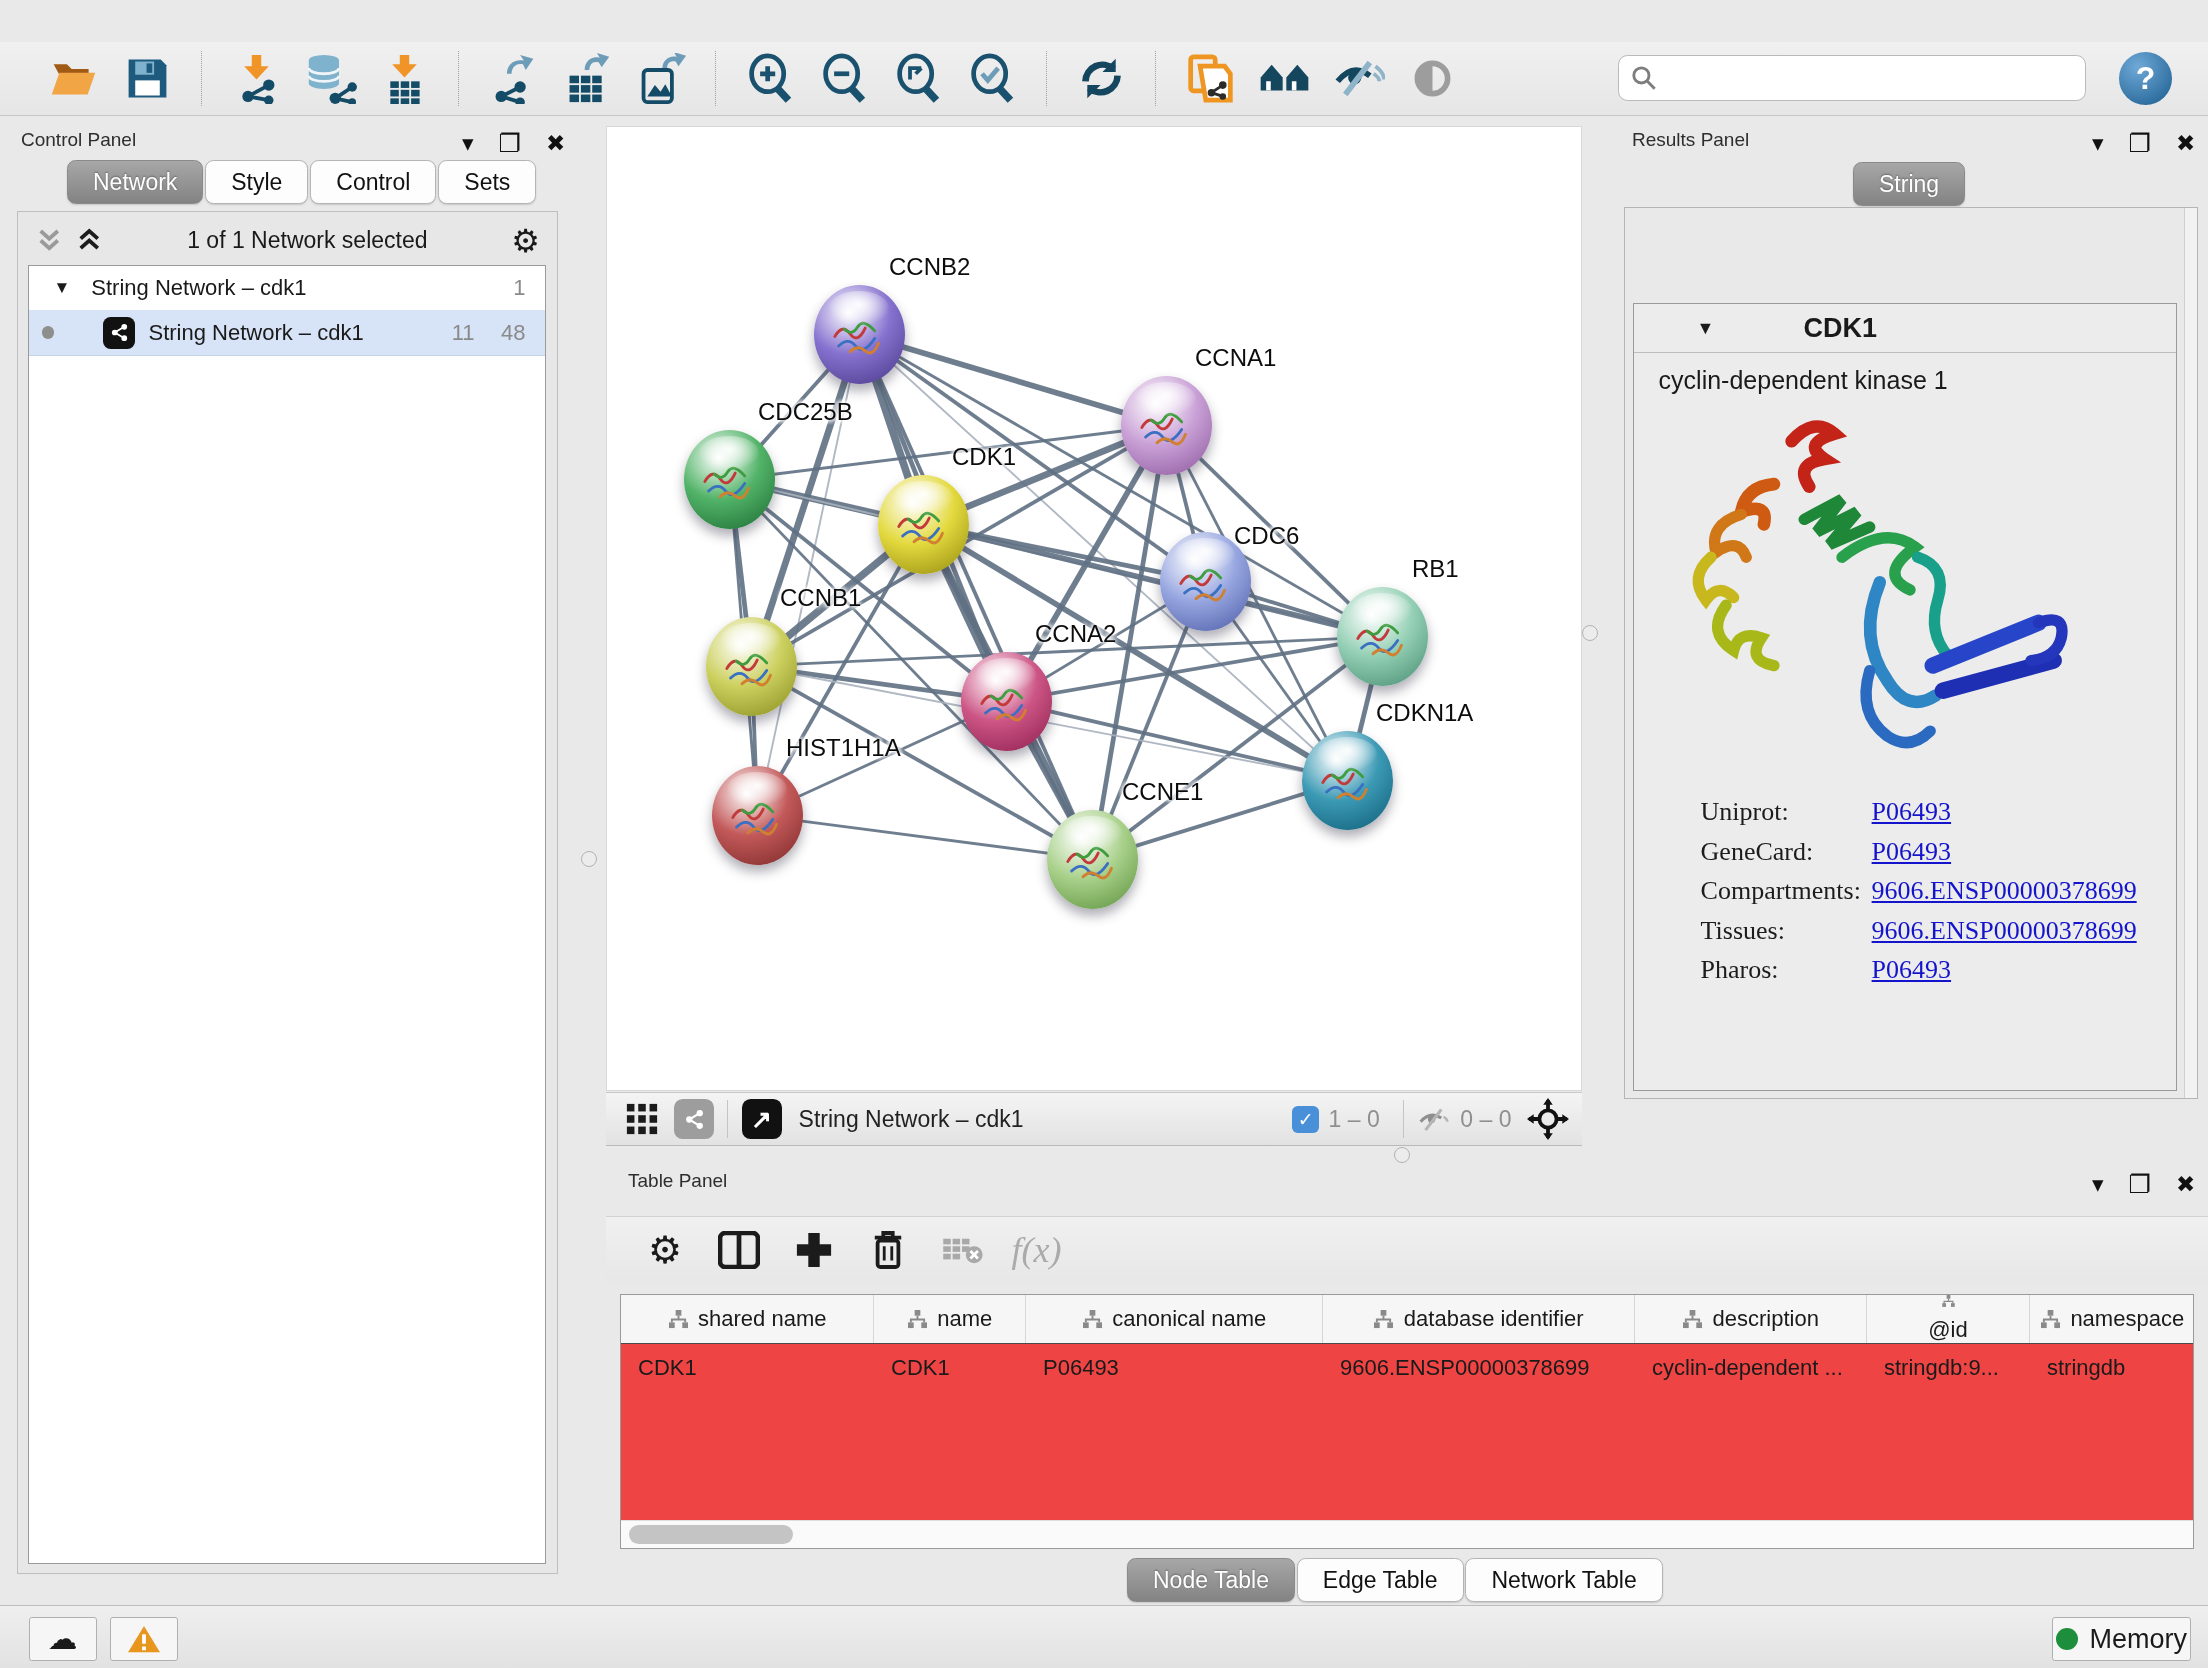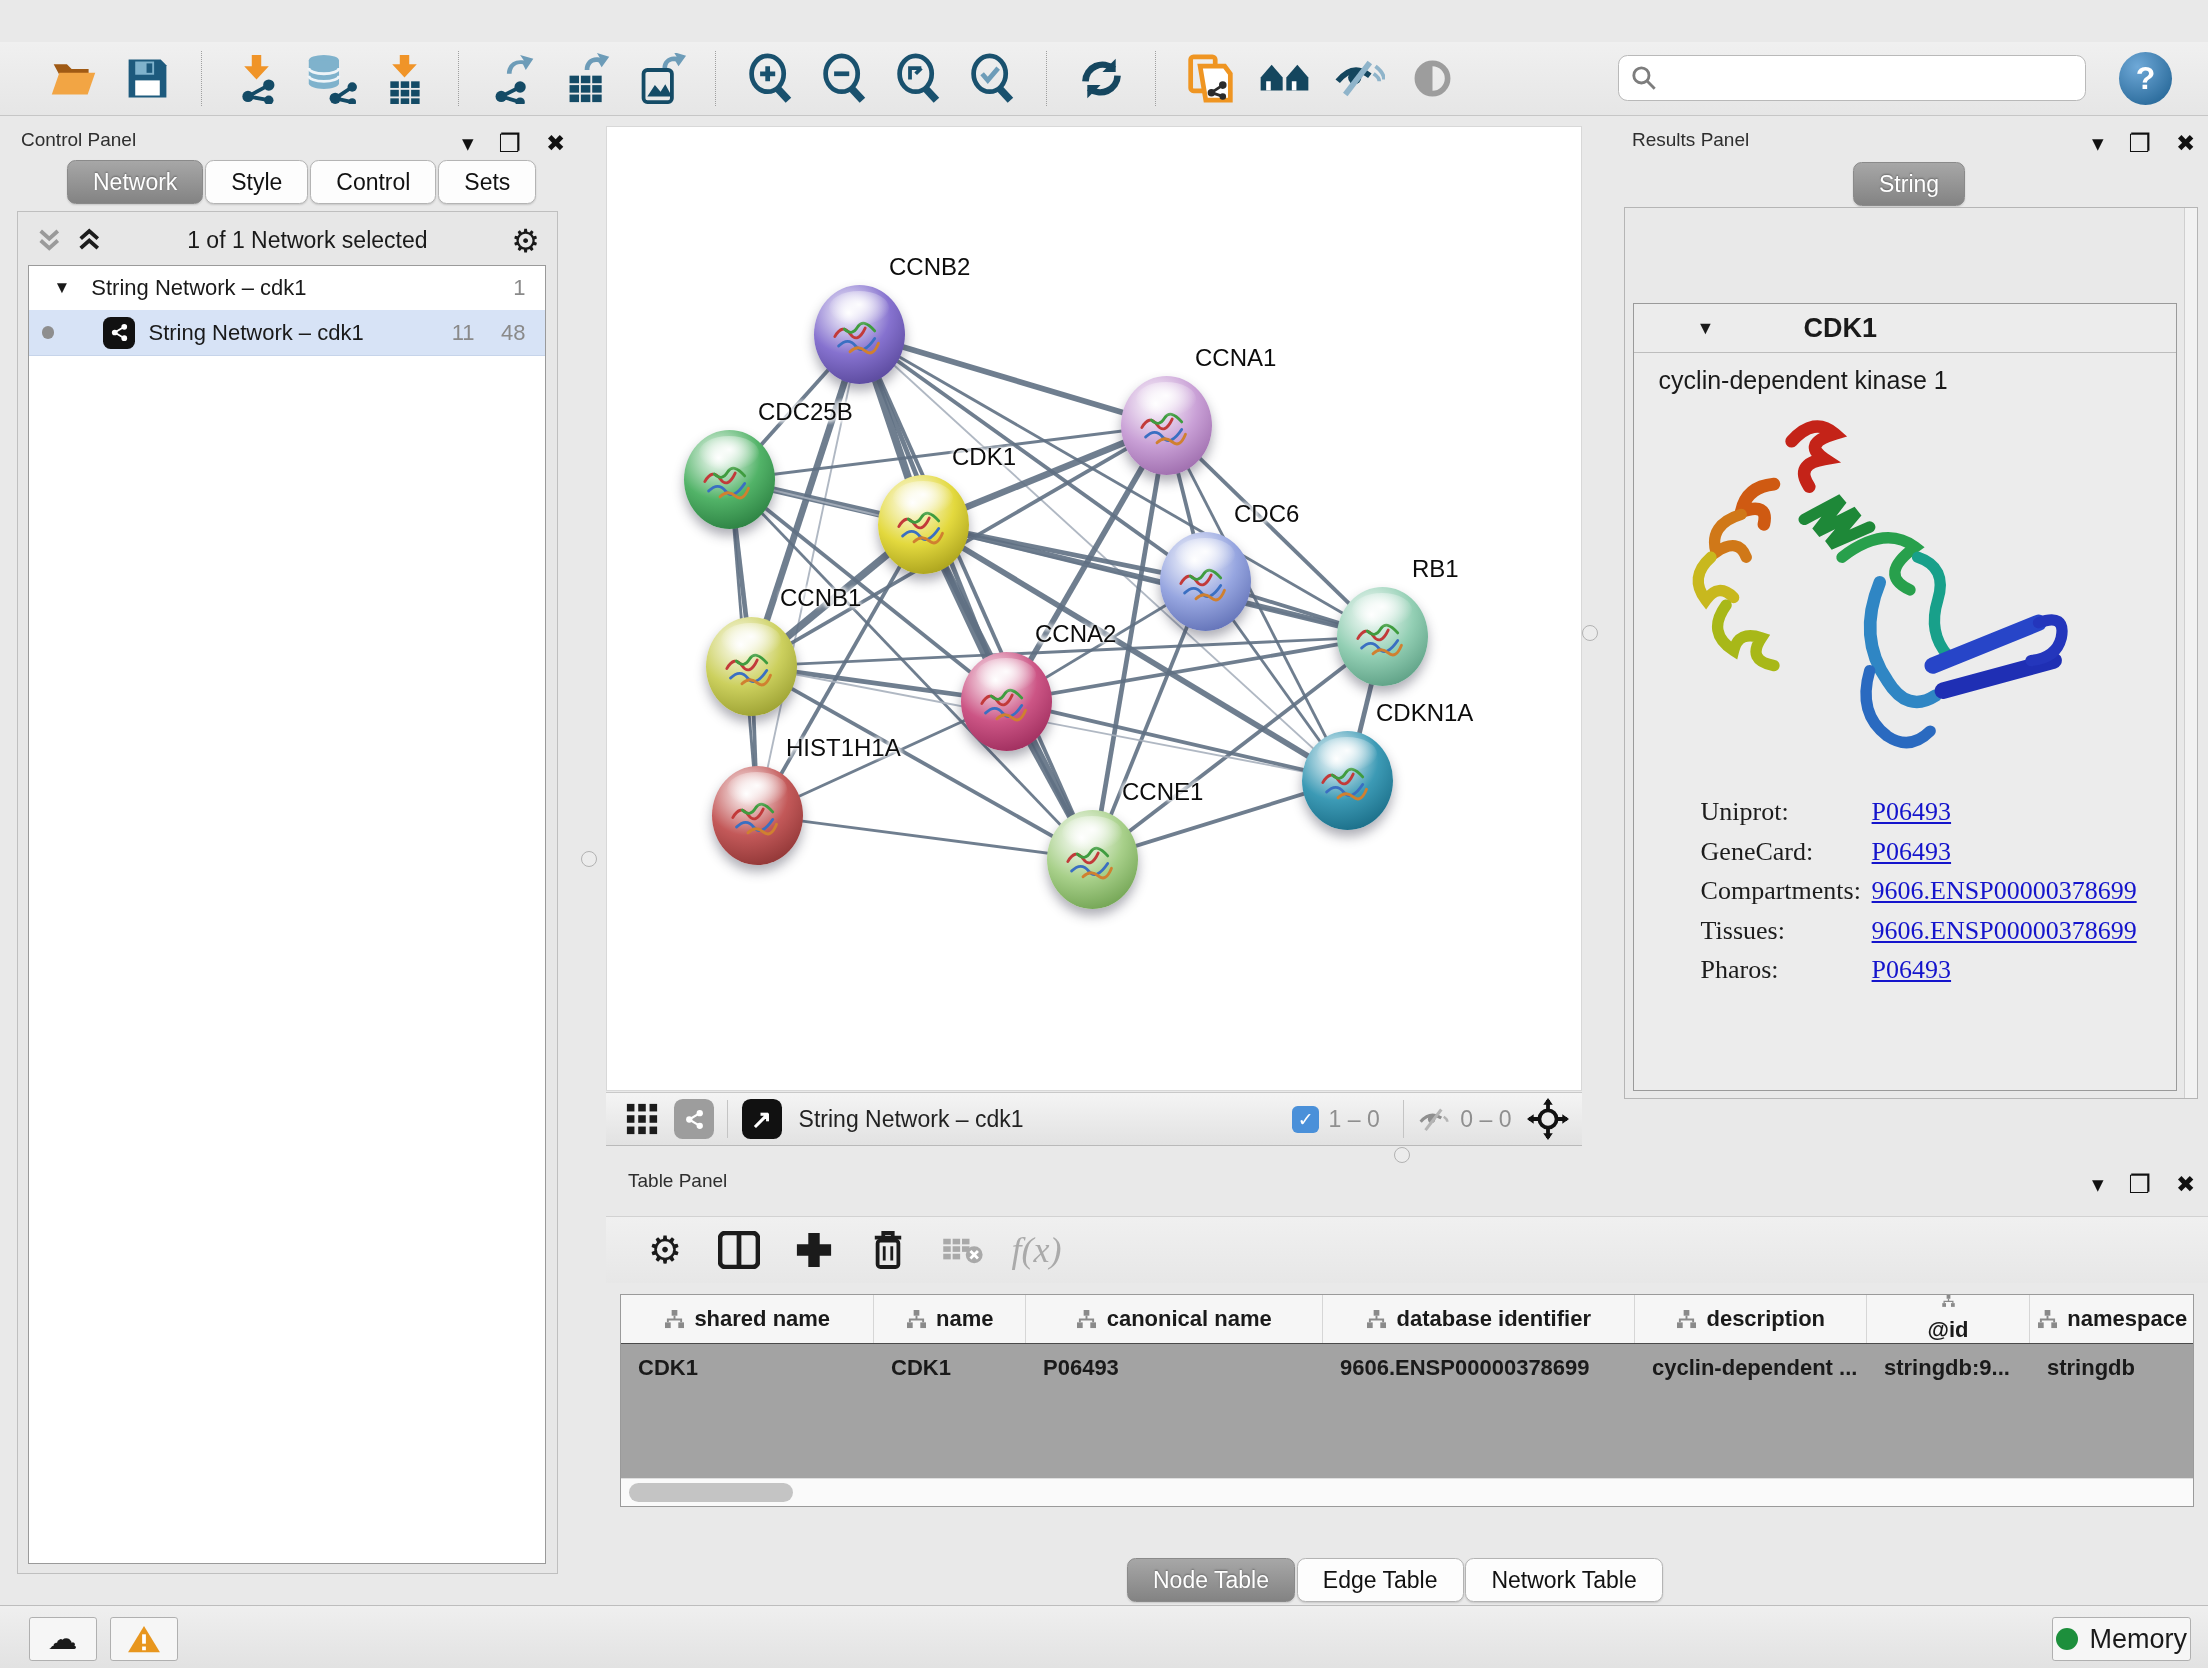--- a/index.html
+++ b/index.html
@@ -81,21 +81,21 @@
   .rp-desc { font-size:25px; margin:13.3px 0 0 25px; }
   .serif { font-family:"Liberation Serif", serif; }
   .xl-title { font-size:27.6px; font-weight:bold; margin:17px 0 5.7px 38px; }
   .xl-row { display:flex; font-size:26px; margin:9.5px 0 0 67px; }
   .xl-lab { width:171px; color:#1c1c1c; }
   .xl-val { color:#1414cc; text-decoration:underline; }
   
   .tp-bar { position:absolute; left:606px; top:1216px; width:1603px; height:67px;
     background:linear-gradient(#f0f0f0,#e7e7e7); border-top:1px solid #d2d2d2; display:flex; align-items:center; padding-left:28.5px; }
   .tp-ico { width:61px; height:53px; display:flex; align-items:center; justify-content:center; margin-right:13.3px; font-size:38px; }
-  .tbl { position:absolute; left:620px; top:1294px; width:1574px; height:213px; background:#a3a3a3; border:1.9px solid #9a9a9a; overflow:hidden;font-weight:bold; }
+  .tbl { position:absolute; left:620px; top:1294px; width:1574px; height:255px; background:#ef4444; border:1.9px solid #9a9a9a; overflow:hidden; }
   .tbl-hdr { display:flex; height:49px; background:#f6f6f6; border-bottom:1.9px solid #4a4a4a; }
   .th { display:flex; align-items:center; justify-content:center; gap:9.5px; font-size:22px; color:#1a1a1a;
     border-right:1px solid #d6d6d6; overflow:hidden; white-space:nowrap; flex:none;}
   .tbl-row { display:flex; height:48px; }
   .td { font-size:22px; display:flex; align-items:center; padding-left:17px; overflow:hidden; white-space:nowrap; flex:none;}
   .hscroll { position:absolute; left:0; bottom:0; width:100%; height:28.5px; background:#fafafa; border-top:1px solid #dedede; }
   .hthumb { position:absolute; left:7.6px; top:4.8px; width:164px; height:19px; border-radius:9.5px; background:#c4c4c4; }
   .bot-tabs { position:absolute; top:1558px; left:1127px; display:flex;align-items:flex-end; }
   
   .statusbar { position:absolute; left:0; top:1605px; width:2208px; height:63px;
@@ -427,21 +427,21 @@
         <svg class="squig" width="61" height="57" viewBox="0 0 64 60">
           <g fill="none" stroke-width="3" stroke-linecap="round">
             <path d="M6 28 q8 -14 16 -3 t16 -6" stroke="#c23a3a"></path>
             <path d="M10 38 q10 -10 18 0 t20 -8" stroke="#3a6fc2"></path>
             <path d="M16 20 q8 8 14 -2 t18 4" stroke="#3f9c3f"></path>
             <path d="M22 44 q8 -8 16 -1 t14 -8" stroke="#d08030"></path>
           </g>
         </svg>
         <div class="shine"></div>
       </div>
-      <div class="nlabel" style="left: 627px; top: 373px; text-align: right;">CDC6</div>
+      <div class="nlabel" style="left: 627px; top: 395px; text-align: right;">CDC6</div>
       <div class="node" style="left: 730px; top: 460px; background: radial-gradient(circle at 38% 28%, rgb(255, 255, 255) 0%, rgb(147, 207, 180) 46%, rgb(74, 143, 116) 96%);">
         <svg class="squig" width="61" height="57" viewBox="0 0 64 60">
           <g fill="none" stroke-width="3" stroke-linecap="round">
             <path d="M6 28 q8 -14 16 -3 t16 -6" stroke="#c23a3a"></path>
             <path d="M10 38 q10 -10 18 0 t20 -8" stroke="#3a6fc2"></path>
             <path d="M16 20 q8 8 14 -2 t18 4" stroke="#3f9c3f"></path>
             <path d="M22 44 q8 -8 16 -1 t14 -8" stroke="#d08030"></path>
           </g>
         </svg>
         <div class="shine"></div>

